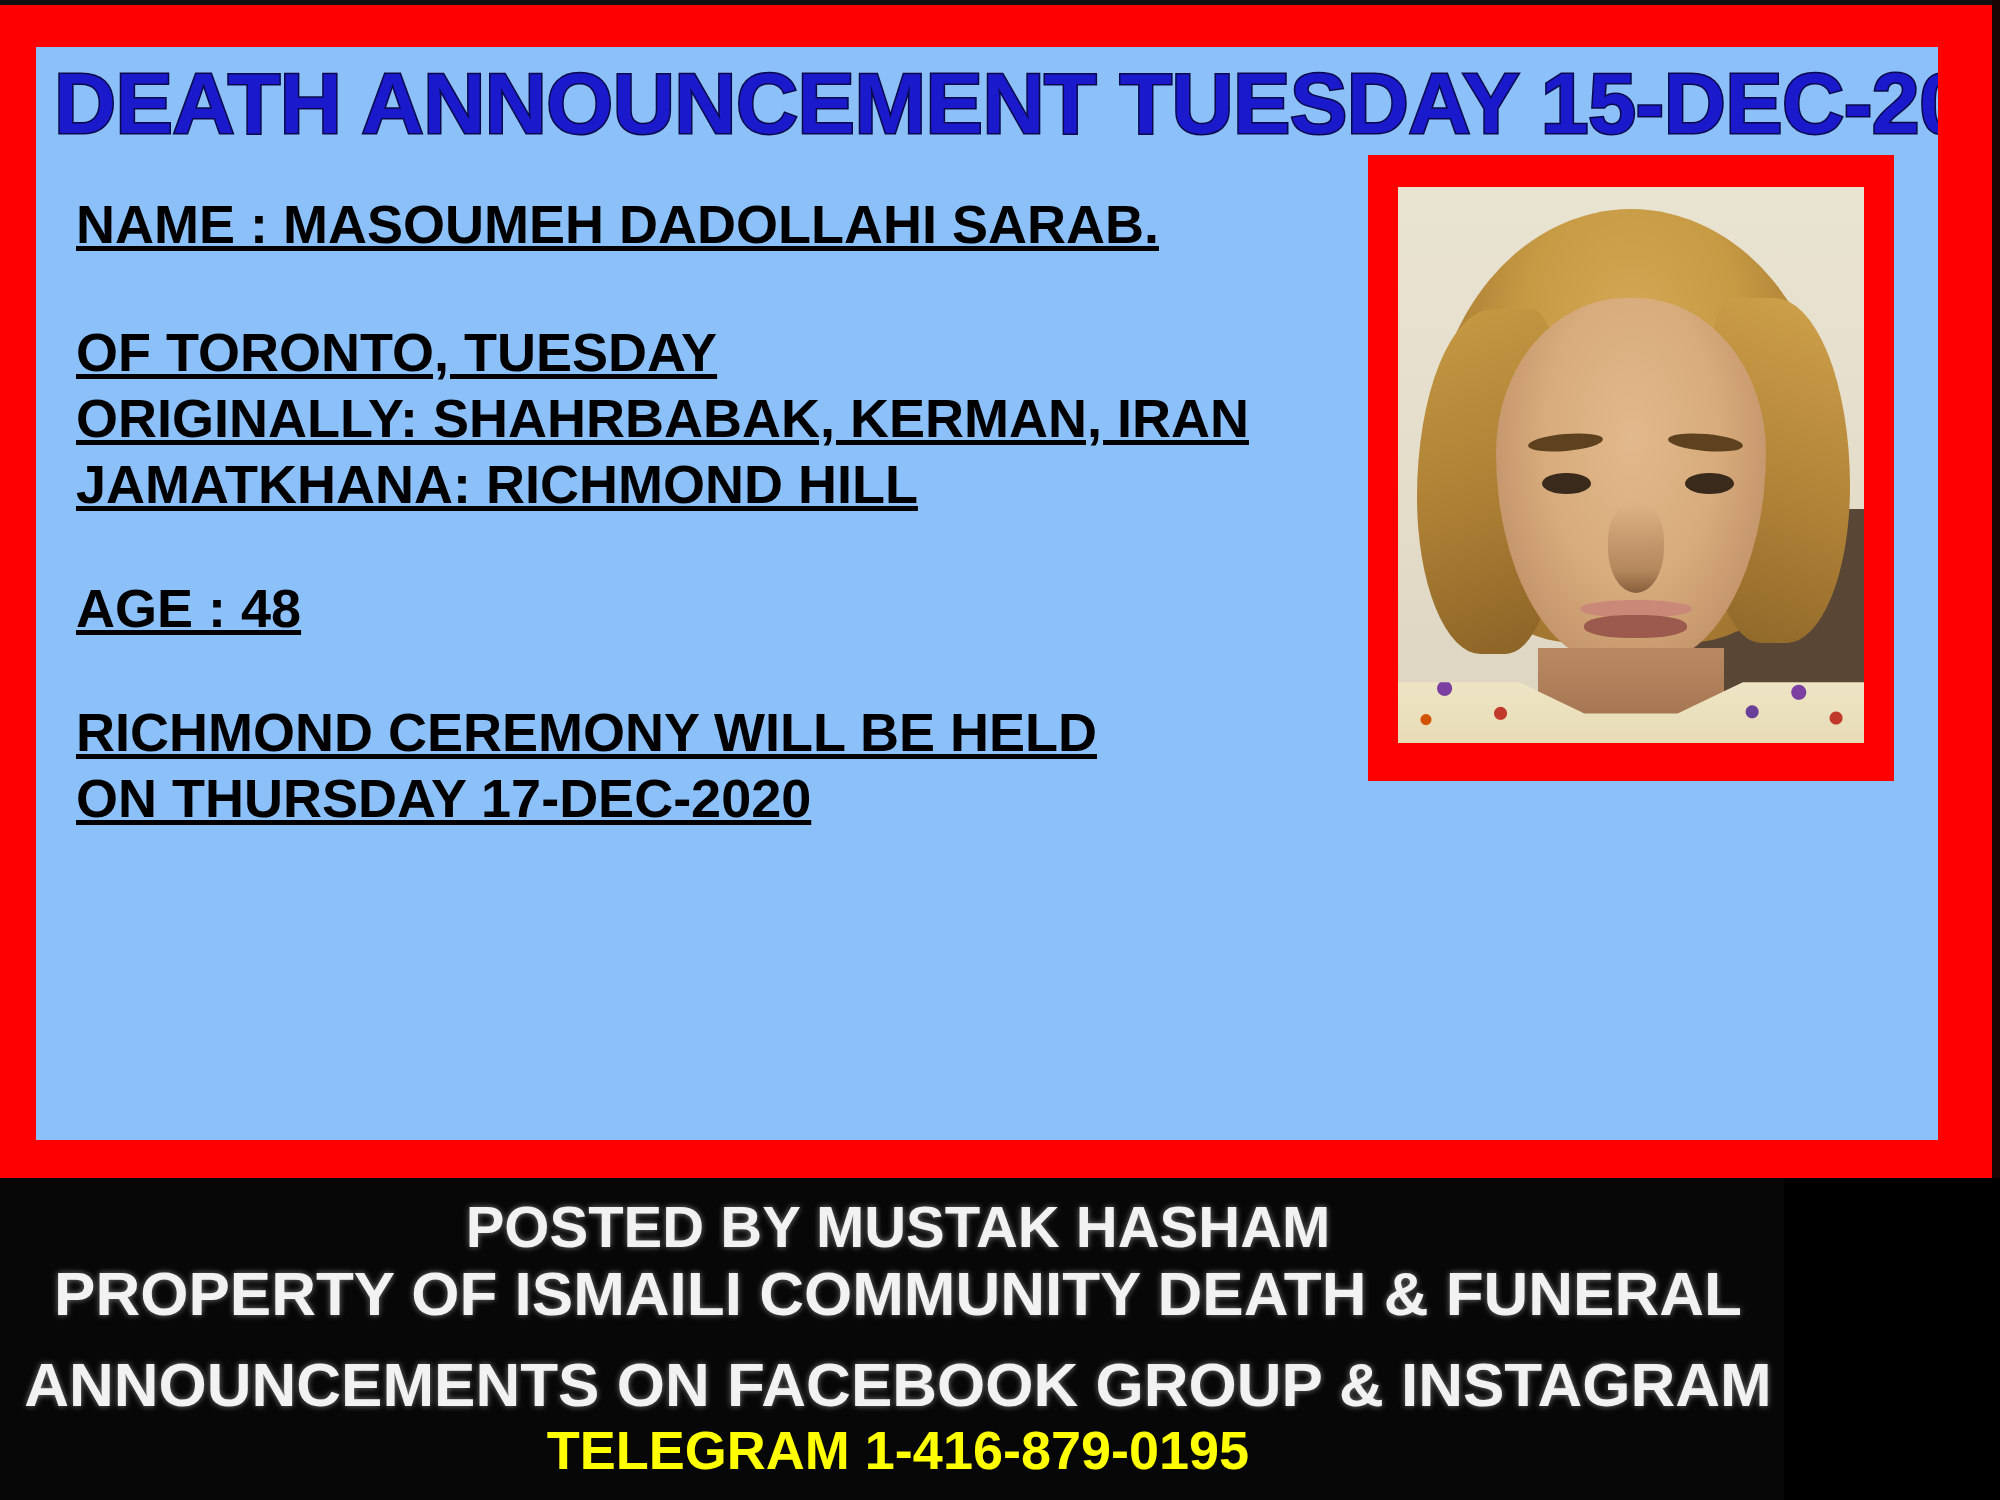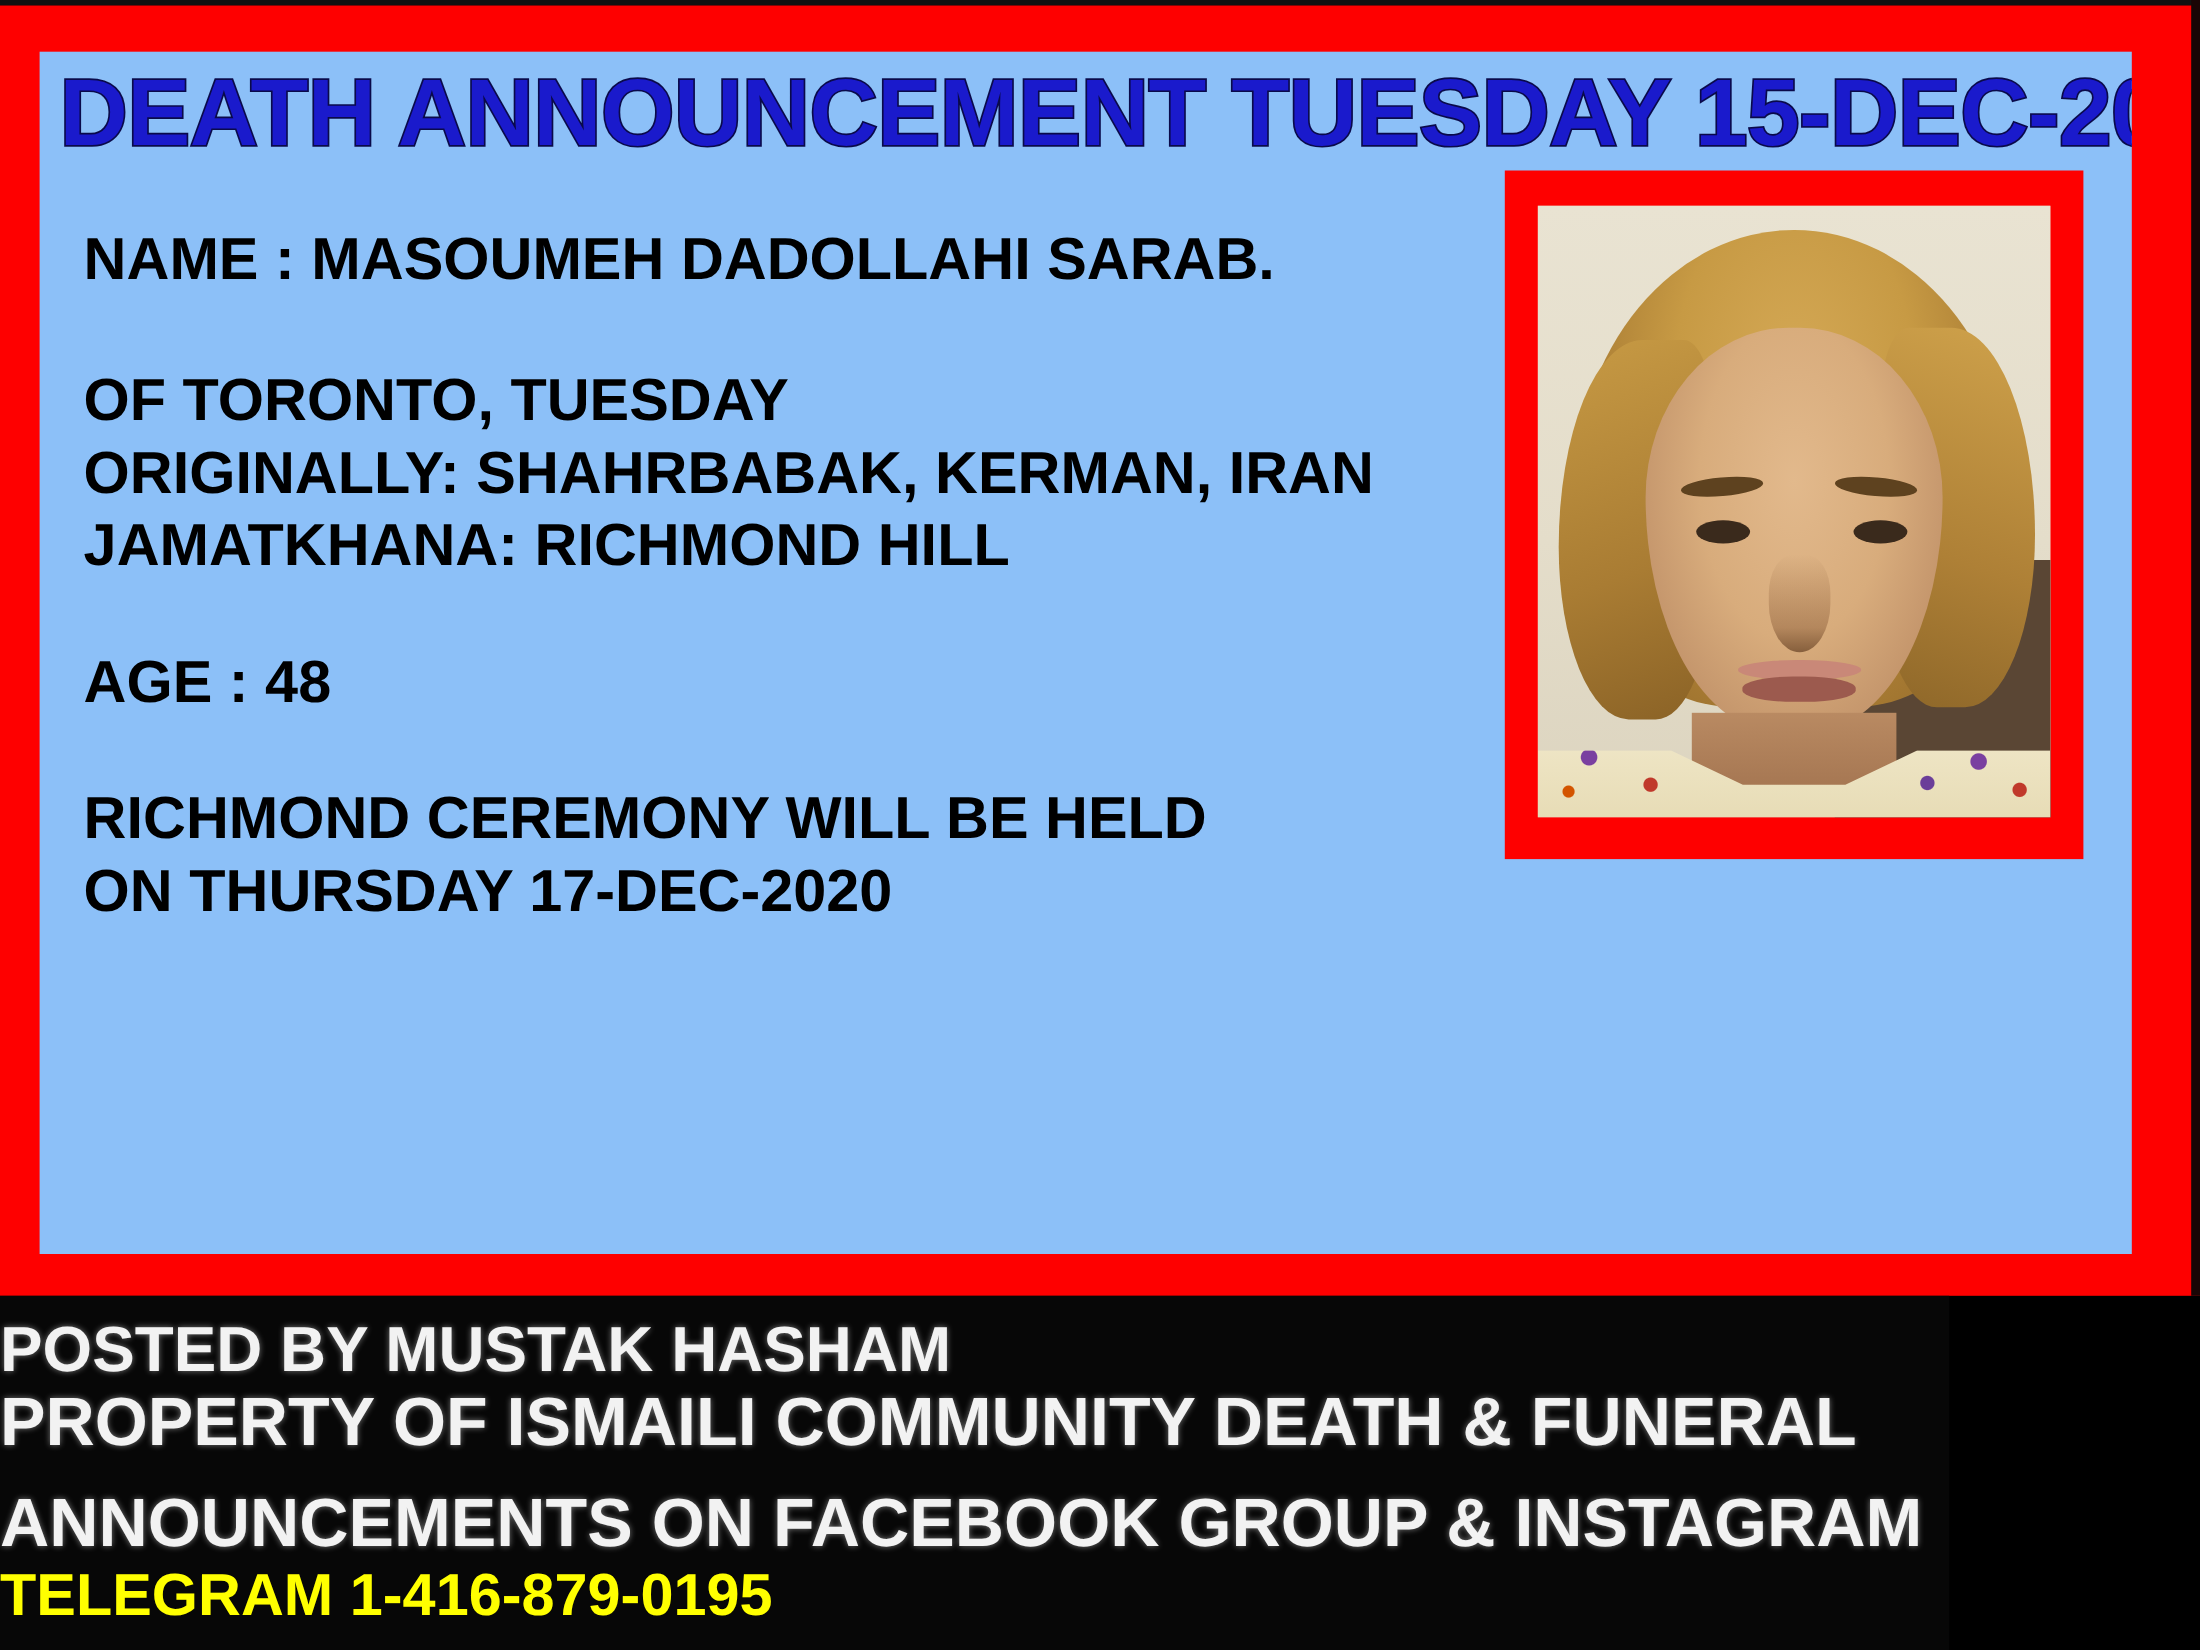--- a/index.html
+++ b/index.html
@@ -61,22 +61,23 @@
     transform-origin: left center;
     -webkit-text-stroke: 3px #0A0A4A;
     paint-order: stroke fill;
     text-align: left;
   }
 
   
   .body-block {
     position: absolute;
     left: 40px;
-    top: 156px;
+    top: 144px;
     width: 1010px;
+    text-decoration: underline;
   }
   .body-line {
     font-family: "Liberation Sans Narrow", "Liberation Sans", sans-serif;
     font-weight: bold;
     font-size: 54px;
     line-height: 66px;
     color: #000000;
     white-space: nowrap;
     letter-spacing: 0px;
   }
@@ -193,21 +194,23 @@
   }
 
   
   .footer {
     position: absolute;
     left: 0;
     top: 1178px;
     width: 1772px;
     height: 322px;
     background: #070707;
-    overflow: hidden;
+    text-align: center;
+    overflow: hidden;
+    padding-left: 12px;
   }
   .footer-line {
     font-family: "Liberation Sans Narrow", "Liberation Sans", sans-serif;
     font-weight: bold;
     color: #F2F2F2;
     white-space: nowrap;
     text-shadow: 0 0 6px rgba(255,255,255,0.45);
     letter-spacing: 0px;
   }
   .f1 { font-size: 58px; line-height: 66px; padding-top: 16px; }

